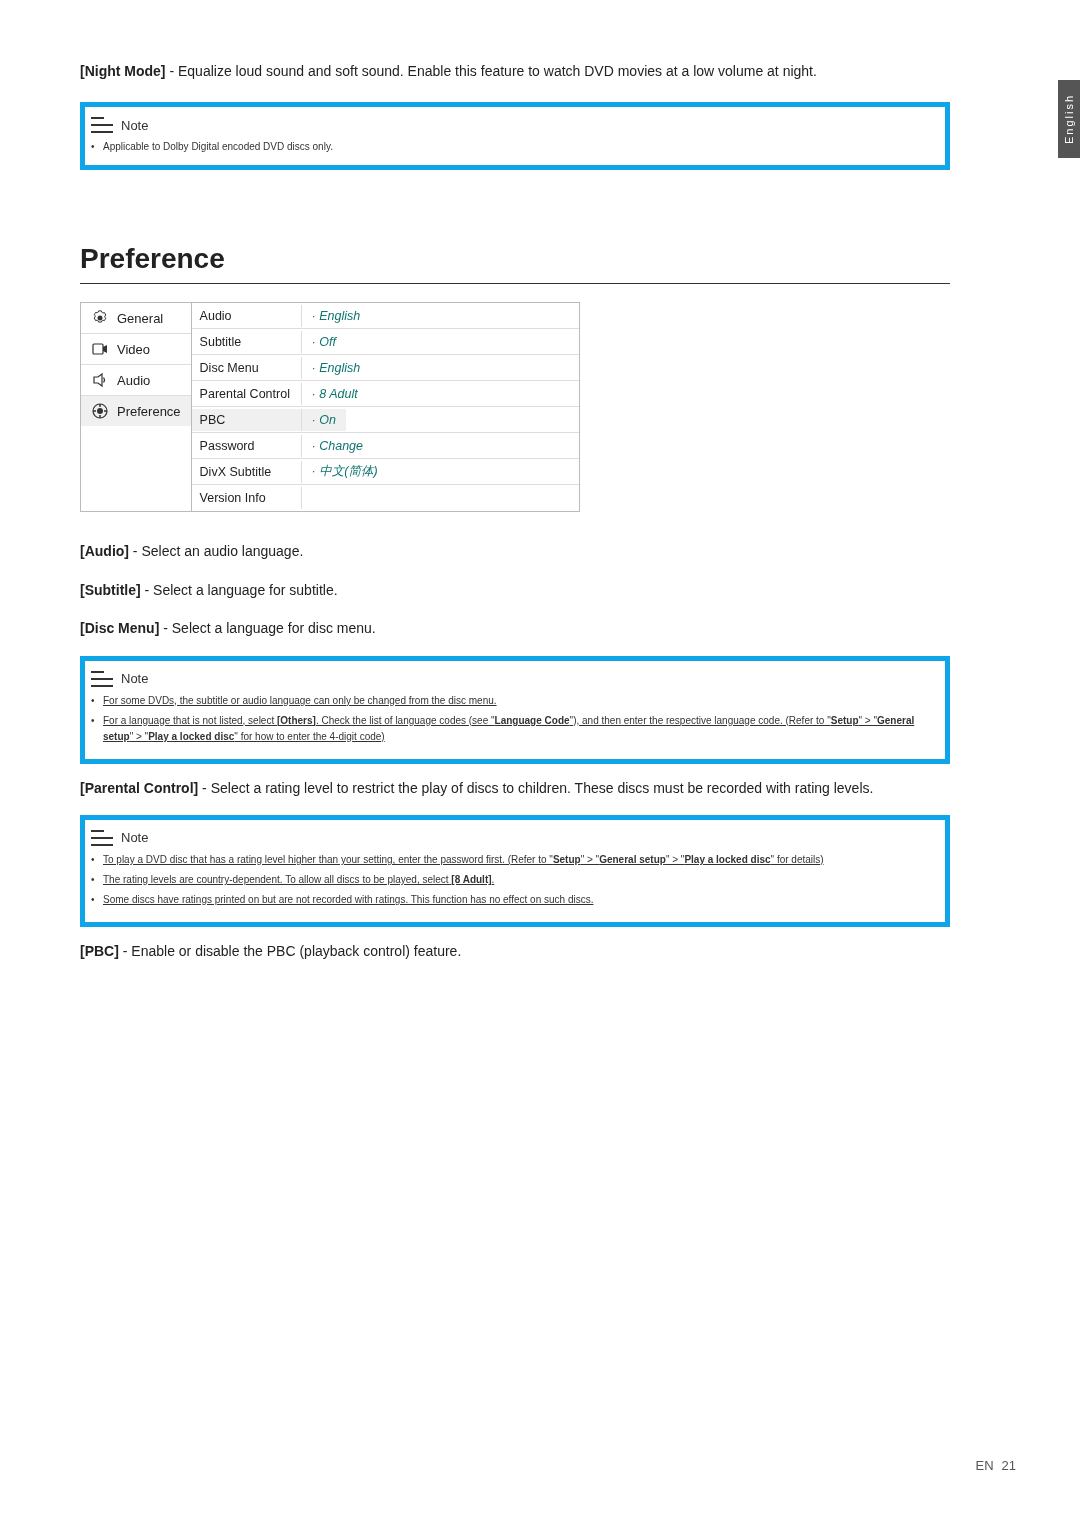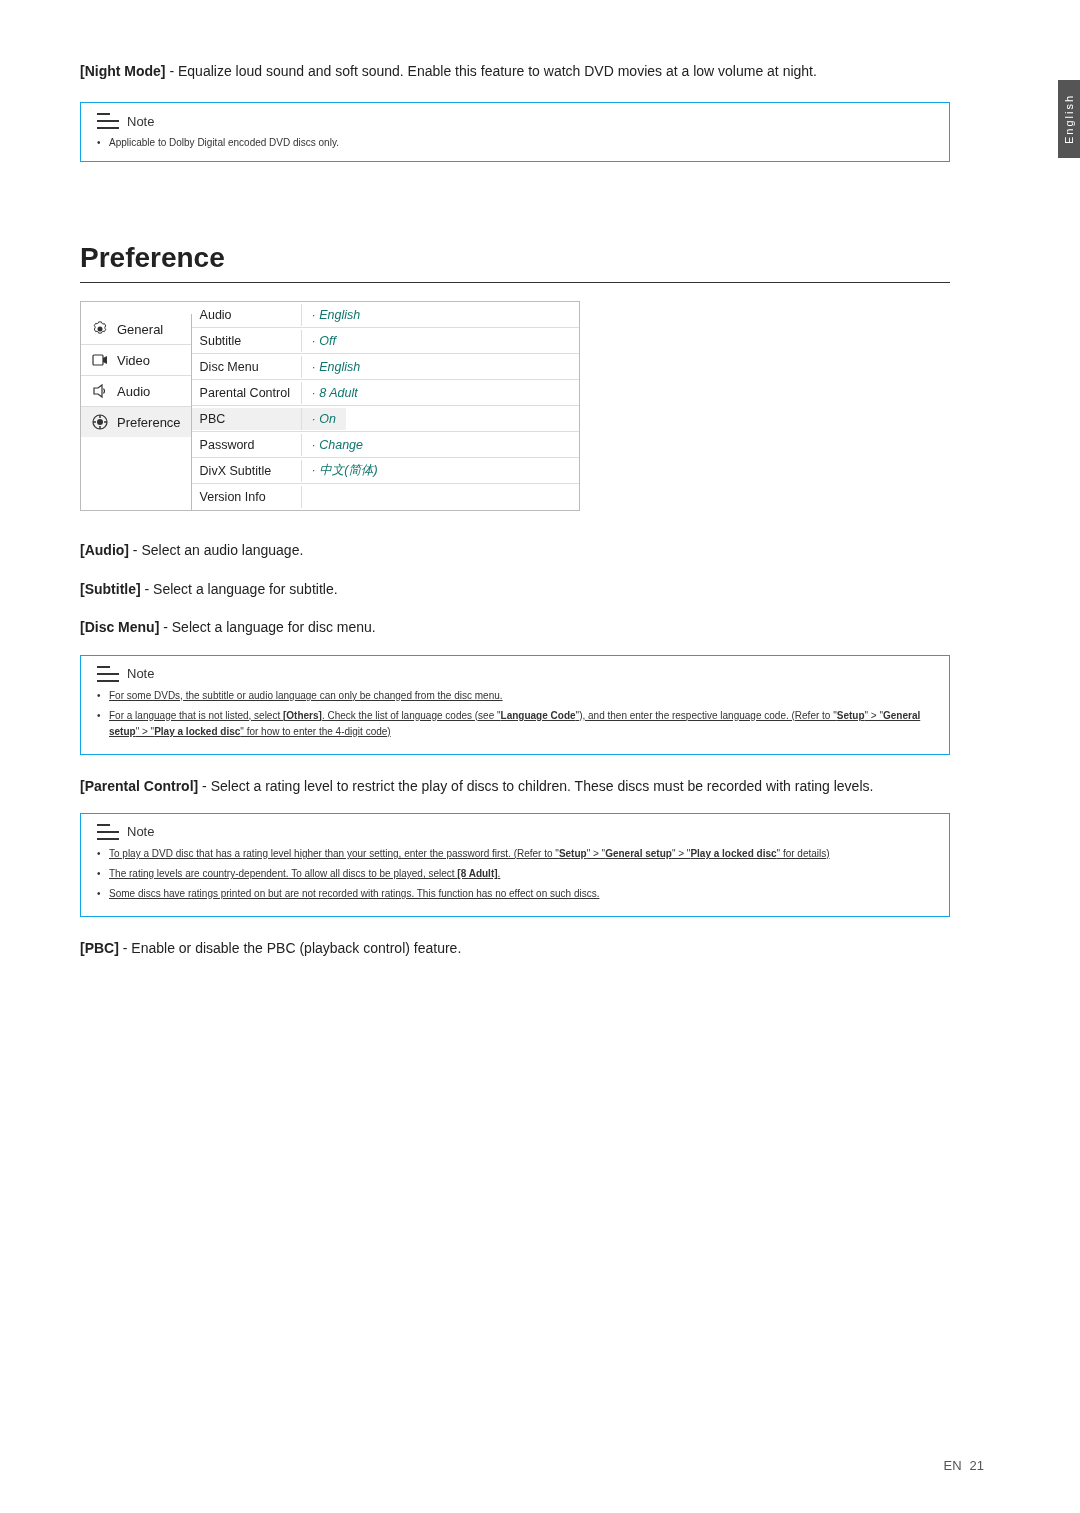--- a/index.html
+++ b/index.html
@@ -48,23 +48,23 @@
       margin-bottom: 20px;
       max-width: 850px;
     }
     .night-mode-text .bold-bracket {
       font-weight: bold;
       text-align: center;
     }
 
     
     .note-box {
-      border: 1px solid #0ea5e9;
-      padding: 10px 16px;
-      margin-bottom: 20px;
+      border: 5px solid #0ea5e9;
+      padding: 10px 6px;
+      margin-bottom: 13px;
       max-width: 870px;
     }
     .note-header {
       display: flex;
       align-items: center;
       gap: 8px;
       margin-bottom: 6px;
     }
     .note-icon {
       width: 22px;
@@ -120,21 +120,20 @@
     .menu-wrapper {
       display: flex;
       margin-bottom: 28px;
       border: 1px solid #bbb;
       max-width: 500px;
     }
 
     .menu-left {
       border-right: 1px solid #bbb;
       min-width: 110px;
-      margin-top: 12px;
     }
     .menu-left-item {
       display: flex;
       align-items: center;
       gap: 8px;
       padding: 6px 10px;
       font-size: 13px;
       border-bottom: 1px solid #ddd;
       min-height: 28px;
     }
@@ -190,21 +189,21 @@
       max-width: 870px;
     }
     .desc-text .bold-bracket {
       font-weight: bold;
     }
 
     
     .page-footer {
       position: absolute;
       bottom: 40px;
-      right: 96px;
+      right: 64px;
       font-size: 13px;
       color: #555;
       display: flex;
       align-items: center;
       gap: 8px;
     }
     .page-footer .en-label {
       font-weight: normal;
     }
 

